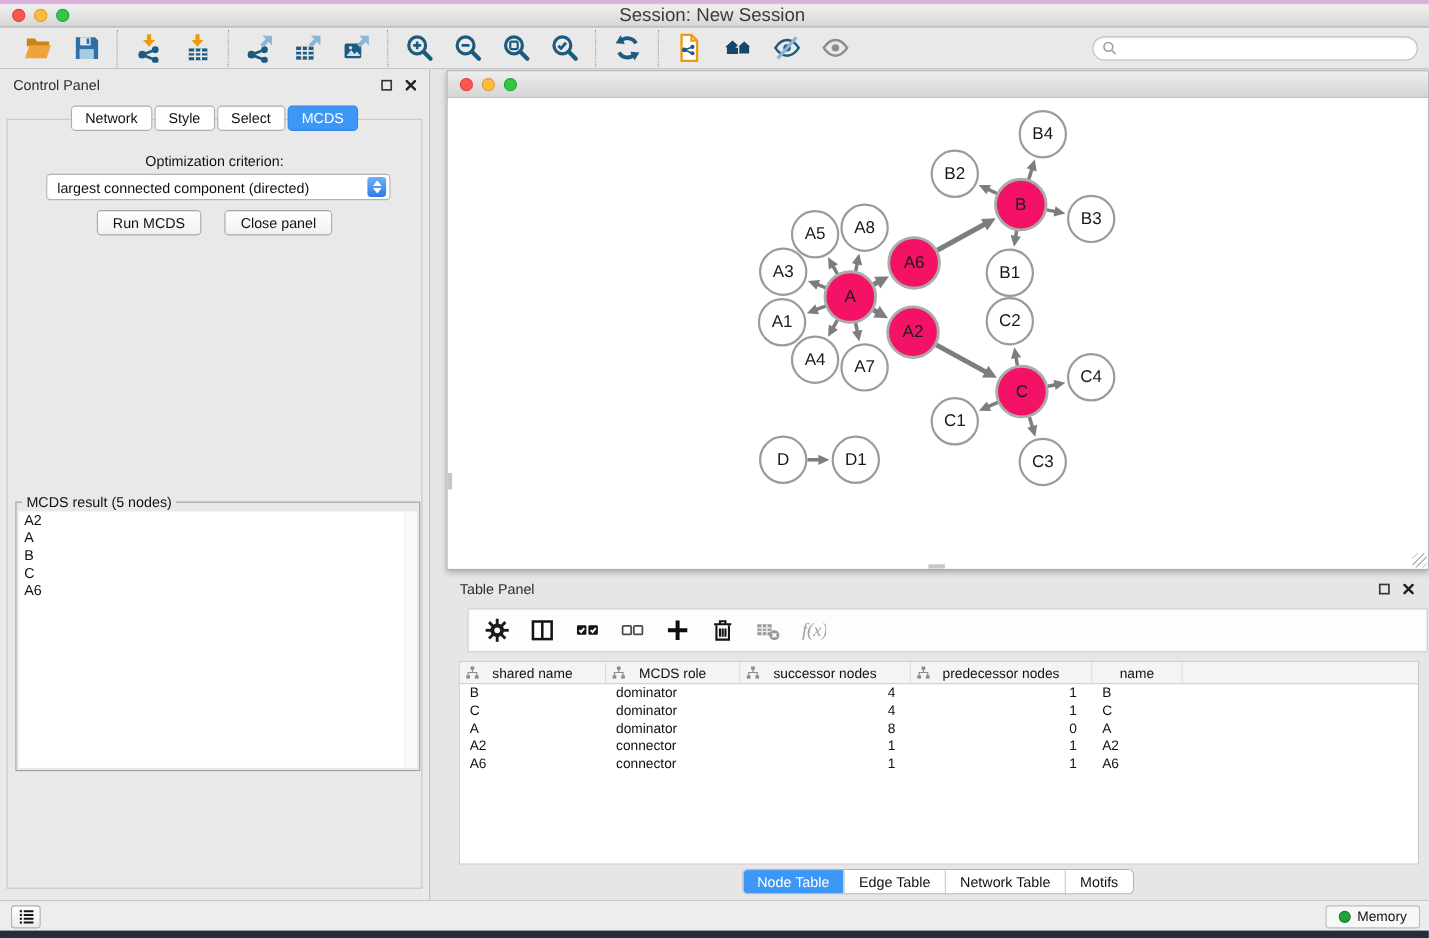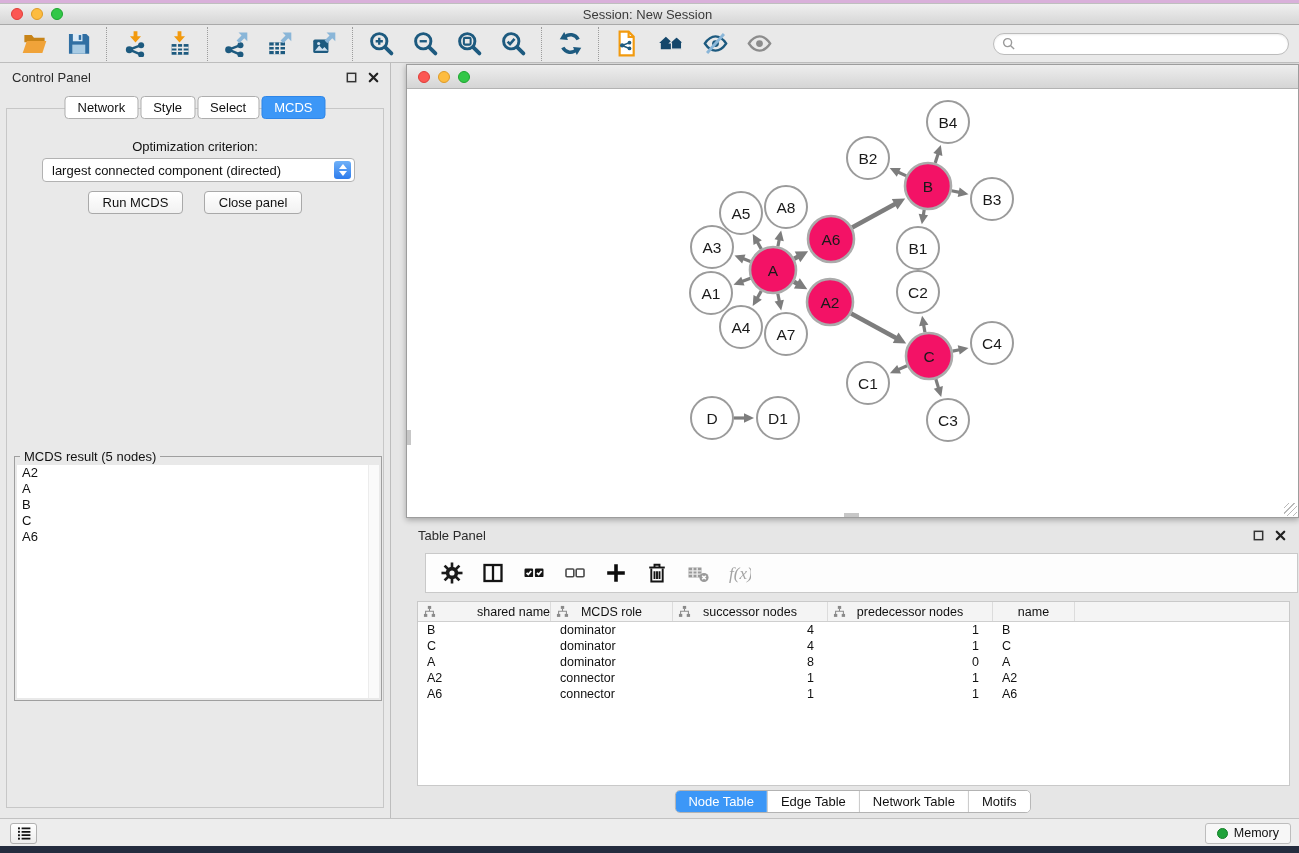--- a/index.html
+++ b/index.html
@@ -9,21 +9,21 @@
 
   .app-window { position:absolute; top:3px; left:0; right:0; bottom:6px; background:#e8e8e8; border-top:1px solid #bfbfbf; display:flex; flex-direction:column; }
 
   
   .titlebar { height:21px; background:linear-gradient(#f0f0f0,#d6d6d6); border-bottom:1px solid #a9a9a9; position:relative; display:flex; align-items:center; }
   .lights { display:flex; gap:8px; margin-left:11px; }
   .light { width:12px; height:12px; border-radius:50%; }
   .light.red { background:#fc5753; border:1px solid #df3d38; }
   .light.yellow { background:#fdbc40; border:1px solid #de9b27; }
   .light.green { background:#33c748; border:1px solid #1da52f; }
-  .tb-title { position:absolute; left:0; right:4px; text-align:center; font-size:13px; color:#3a3a3a; }
+  .tb-title { position:absolute; left:0; right:4px; text-align:center; font-size:17px; color:#3a3a3a; }
 
   
   .toolbar { height:38px; background:#e9e9e9; border-bottom:1px solid #bdbdbd; display:flex; align-items:center; padding:0 10px 0 6px; }
   #toolbar-groups { display:flex; align-items:center; height:100%; }
   .tb-group { display:flex; align-items:center; gap:12px; padding:0 12px; }
   .tb-sep { width:1px; height:34px; border-left:1px dotted #9c9c9c; }
   .tb-btn { width:32px; height:30px; display:flex; align-items:center; justify-content:center; }
   .tb-btn svg { width:27px; height:27px; }
   .tb-spacer { flex:1; }
   .search-wrap { width:296px; height:22px; background:#fff; border:1px solid #bcbcbc; border-radius:12px; display:flex; align-items:center; padding:0 8px; box-shadow:inset 0 1px 2px rgba(0,0,0,.08); }
@@ -494,21 +494,21 @@
               </svg>
             </div>
             <div class="tt-btn">
               <svg viewBox="0 0 24 24" class="">
                 <text x="2" y="17.5" font-family="Liberation Serif, serif" font-style="italic" font-size="17" fill="#a3a3a3">f(x)</text>
               </svg>
             </div>
           </div>
         <div class="node-table">
           <div class="nt-header" id="table-header">
-              <div class="th" style="width: 133px; justify-content: flex-end;">
+              <div class="th" style="width: 133px;">
                 <svg viewBox="0 0 14 14">
                   <g fill="#8a8a8a">
                     <rect x="5.2" y="1" width="3.6" height="3.2"></rect>
                     <rect x="1" y="9.6" width="3.6" height="3.2"></rect>
                     <rect x="9.4" y="9.6" width="3.6" height="3.2"></rect>
                   </g>
                   <path d="M7 4.2v2.6M2.8 9.6V6.8h8.4v2.8" fill="none" stroke="#8a8a8a" stroke-width="1.1"></path>
                 </svg>
                 <span>shared name</span>
               </div>

